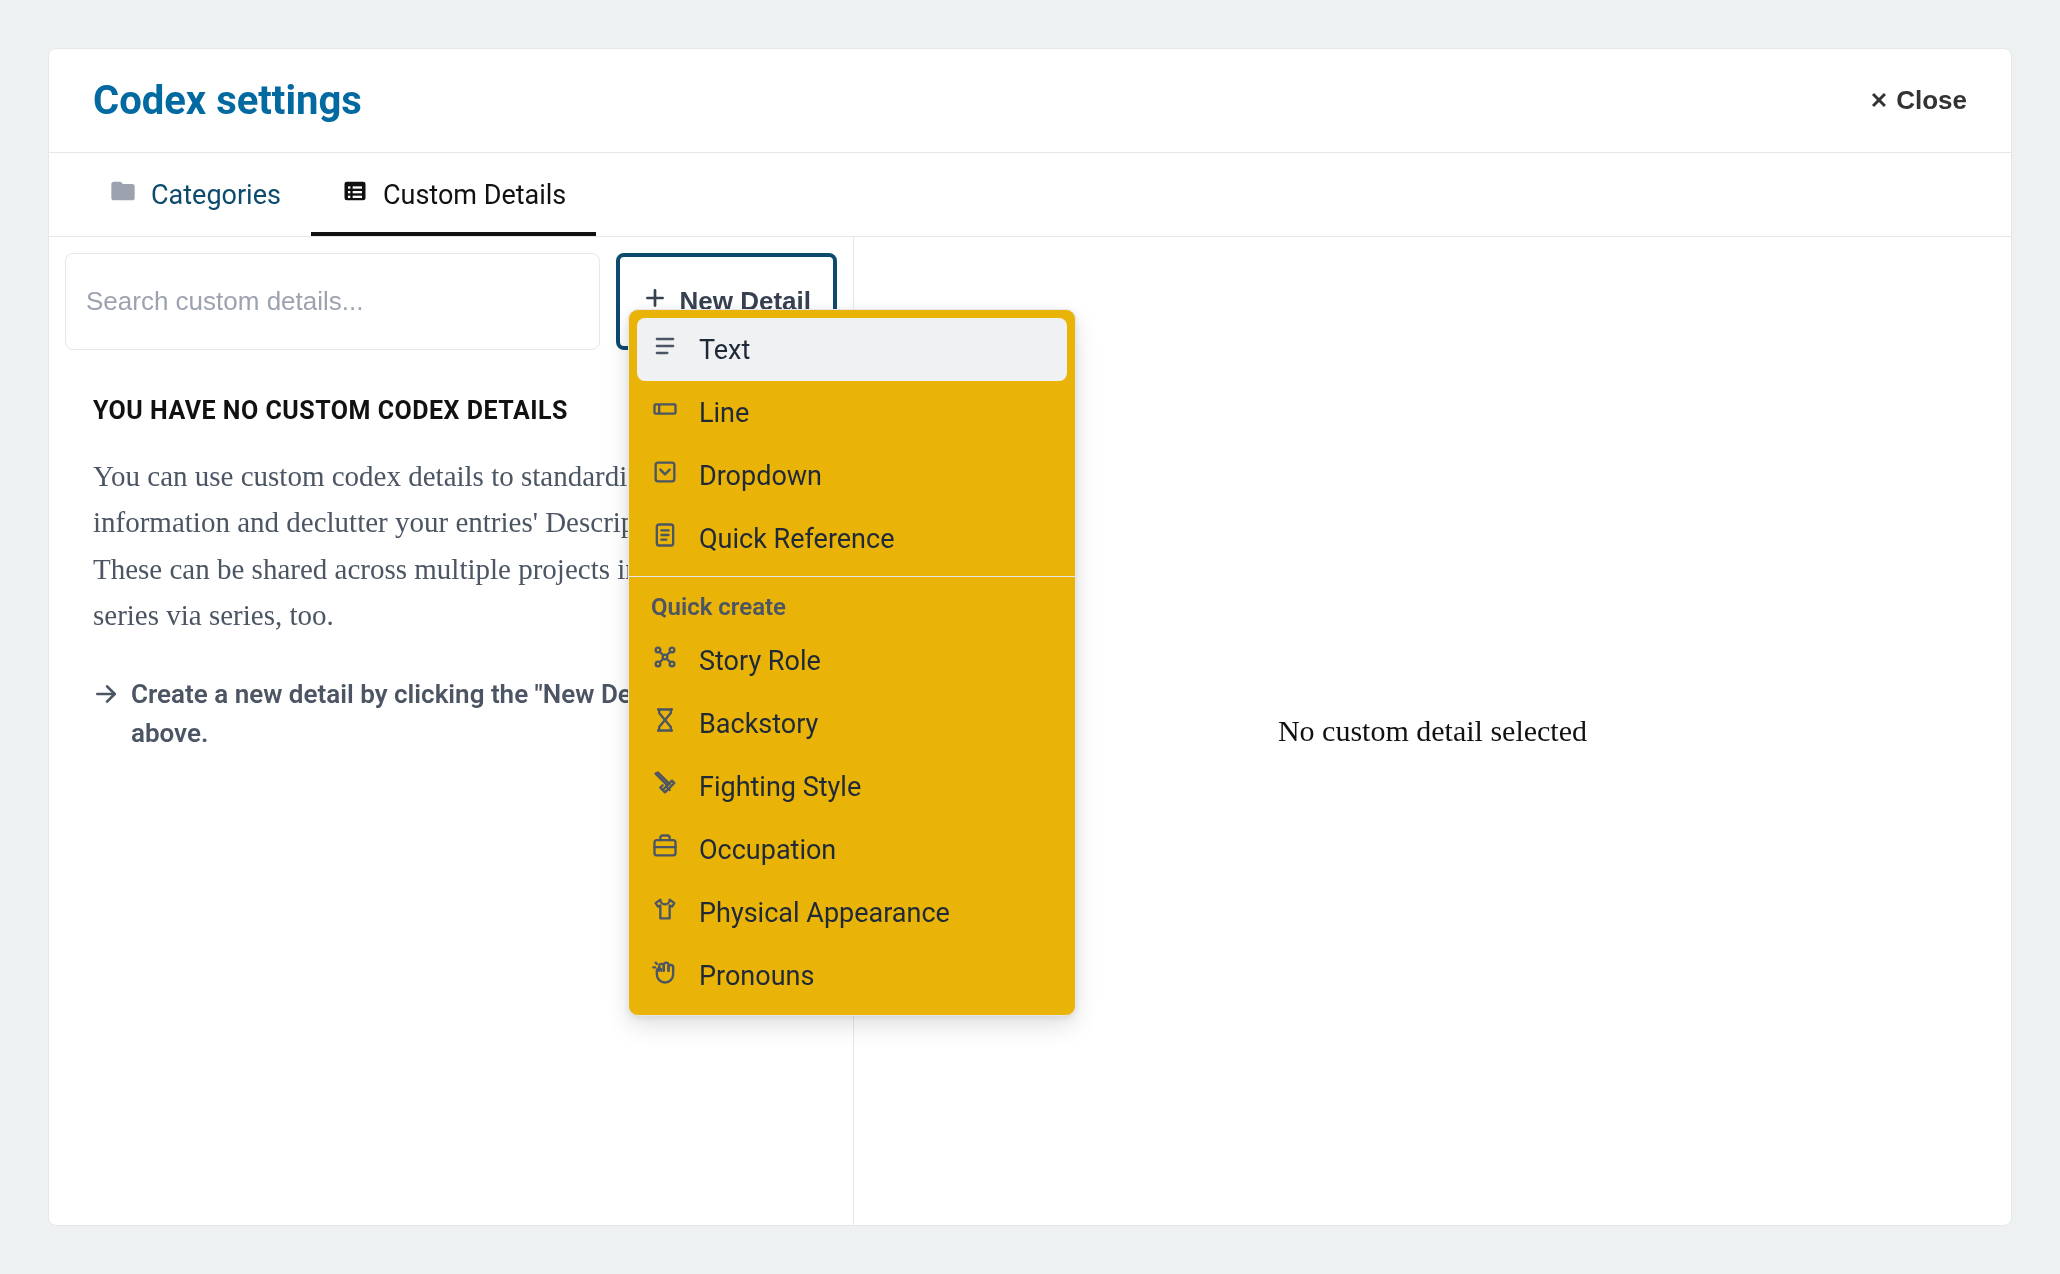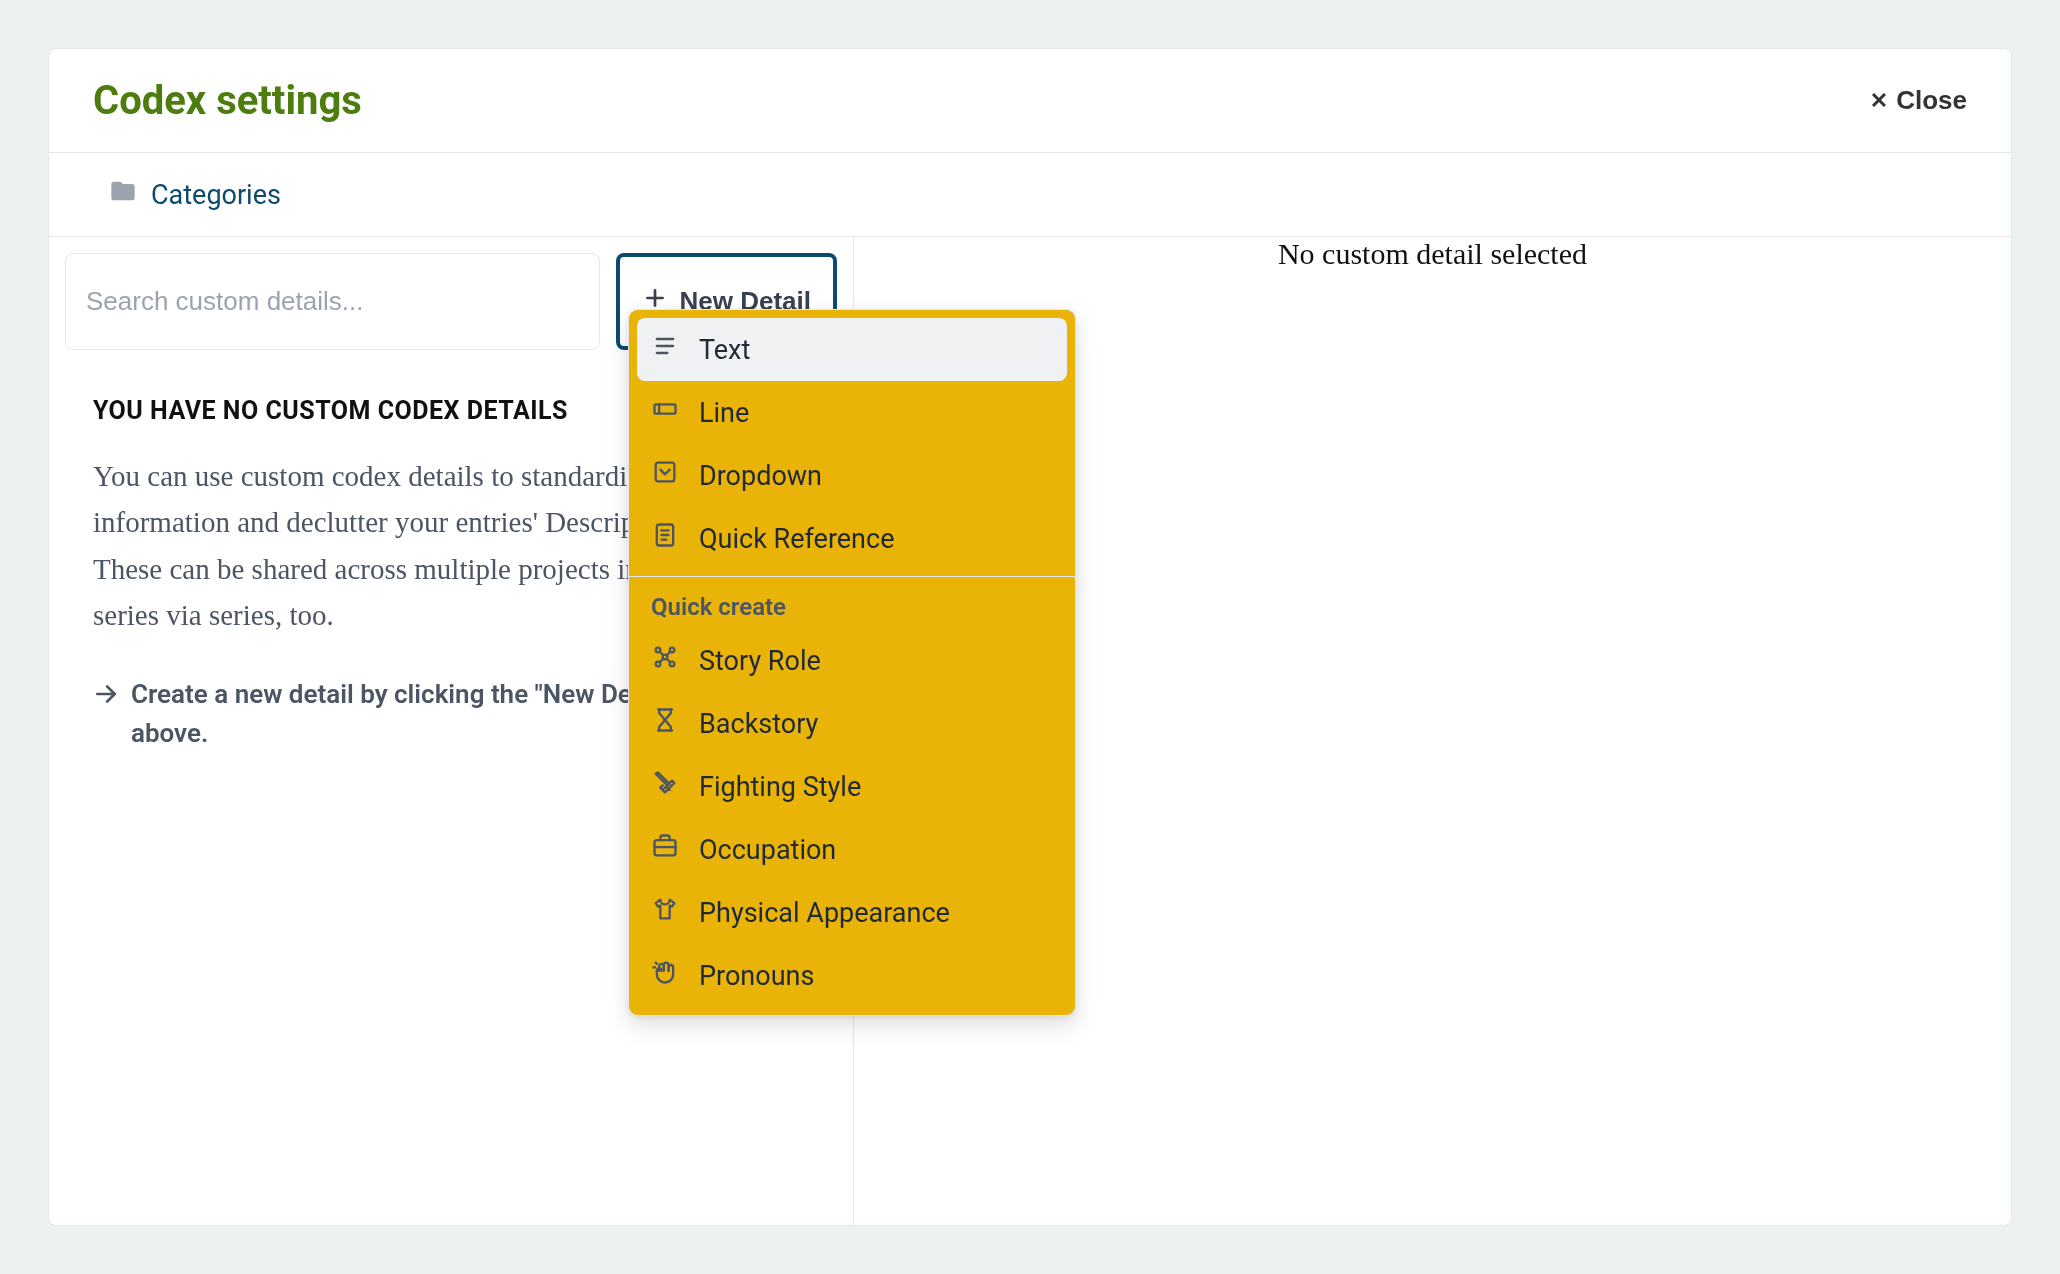--- a/index.html
+++ b/index.html
@@ -27,21 +27,21 @@
     .modal-header {
       display: flex;
       justify-content: space-between;
       align-items: center;
       padding: 28px 44px;
       border-bottom: 1px solid #e5e7eb;
     }
     .modal-title {
       font-size: 40px;
       font-weight: 700;
-      color: #4d7c0f;
+      color: #0369a1;
     }
     .close-btn {
       display: flex;
       align-items: center;
       gap: 8px;
       font-size: 26px;
       font-weight: 600;
       color: #333;
       background: none;
       border: none;
@@ -144,21 +144,21 @@
     }
     .hint-row svg {
       width: 26px;
       height: 26px;
       flex-shrink: 0;
       margin-top: 6px;
     }
     .right-panel {
       flex: 1;
       display: flex;
-      align-items: flex-start;
+      align-items: center;
       justify-content: center;
       font-family: Georgia, "Times New Roman", serif;
       font-size: 30px;
       color: #111;
     }
     
     .dropdown {
       position: absolute;
       top: 72px;
       left: 579px;
@@ -215,20 +215,34 @@
 
   <div class="tabs">
     <div class="tab">
       <span>
         <svg viewBox="0 0 24 24" fill="currentColor" style="color:#9ca3af;">
             <path d="M10 4H4c-1.1 0-2 .9-2 2v12c0 1.1.9 2 2 2h16c1.1 0 2-.9 2-2V8c0-1.1-.9-2-2-2h-8l-2-2z"></path>
           </svg>
       </span>
       <span>Categories</span>
     </div>
+    <div class="tab active">
+      <span>
+        <svg viewBox="0 0 24 24" fill="currentColor">
+            <rect x="3" y="4" width="18" height="16" rx="2"></rect>
+            <rect x="6" y="8" width="2" height="2" fill="#fff"></rect>
+            <rect x="10" y="8" width="8" height="2" fill="#fff"></rect>
+            <rect x="6" y="12" width="2" height="2" fill="#fff"></rect>
+            <rect x="10" y="12" width="8" height="2" fill="#fff"></rect>
+            <rect x="6" y="16" width="2" height="2" fill="#fff"></rect>
+            <rect x="10" y="16" width="8" height="2" fill="#fff"></rect>
+          </svg>
+      </span>
+      <span>Custom Details</span>
+    </div>
   </div>
 
   <div class="content-area">
     <div class="left-panel">
       <div class="search-row">
         <input class="search-input" type="text" placeholder="Search custom details..." style="">
         <button class="new-detail-btn">
           <span>
             <svg viewBox="0 0 24 24" fill="none" stroke="currentColor" stroke-width="2.5" stroke-linecap="round">
                 <line x1="12" y1="5" x2="12" y2="19"></line>

